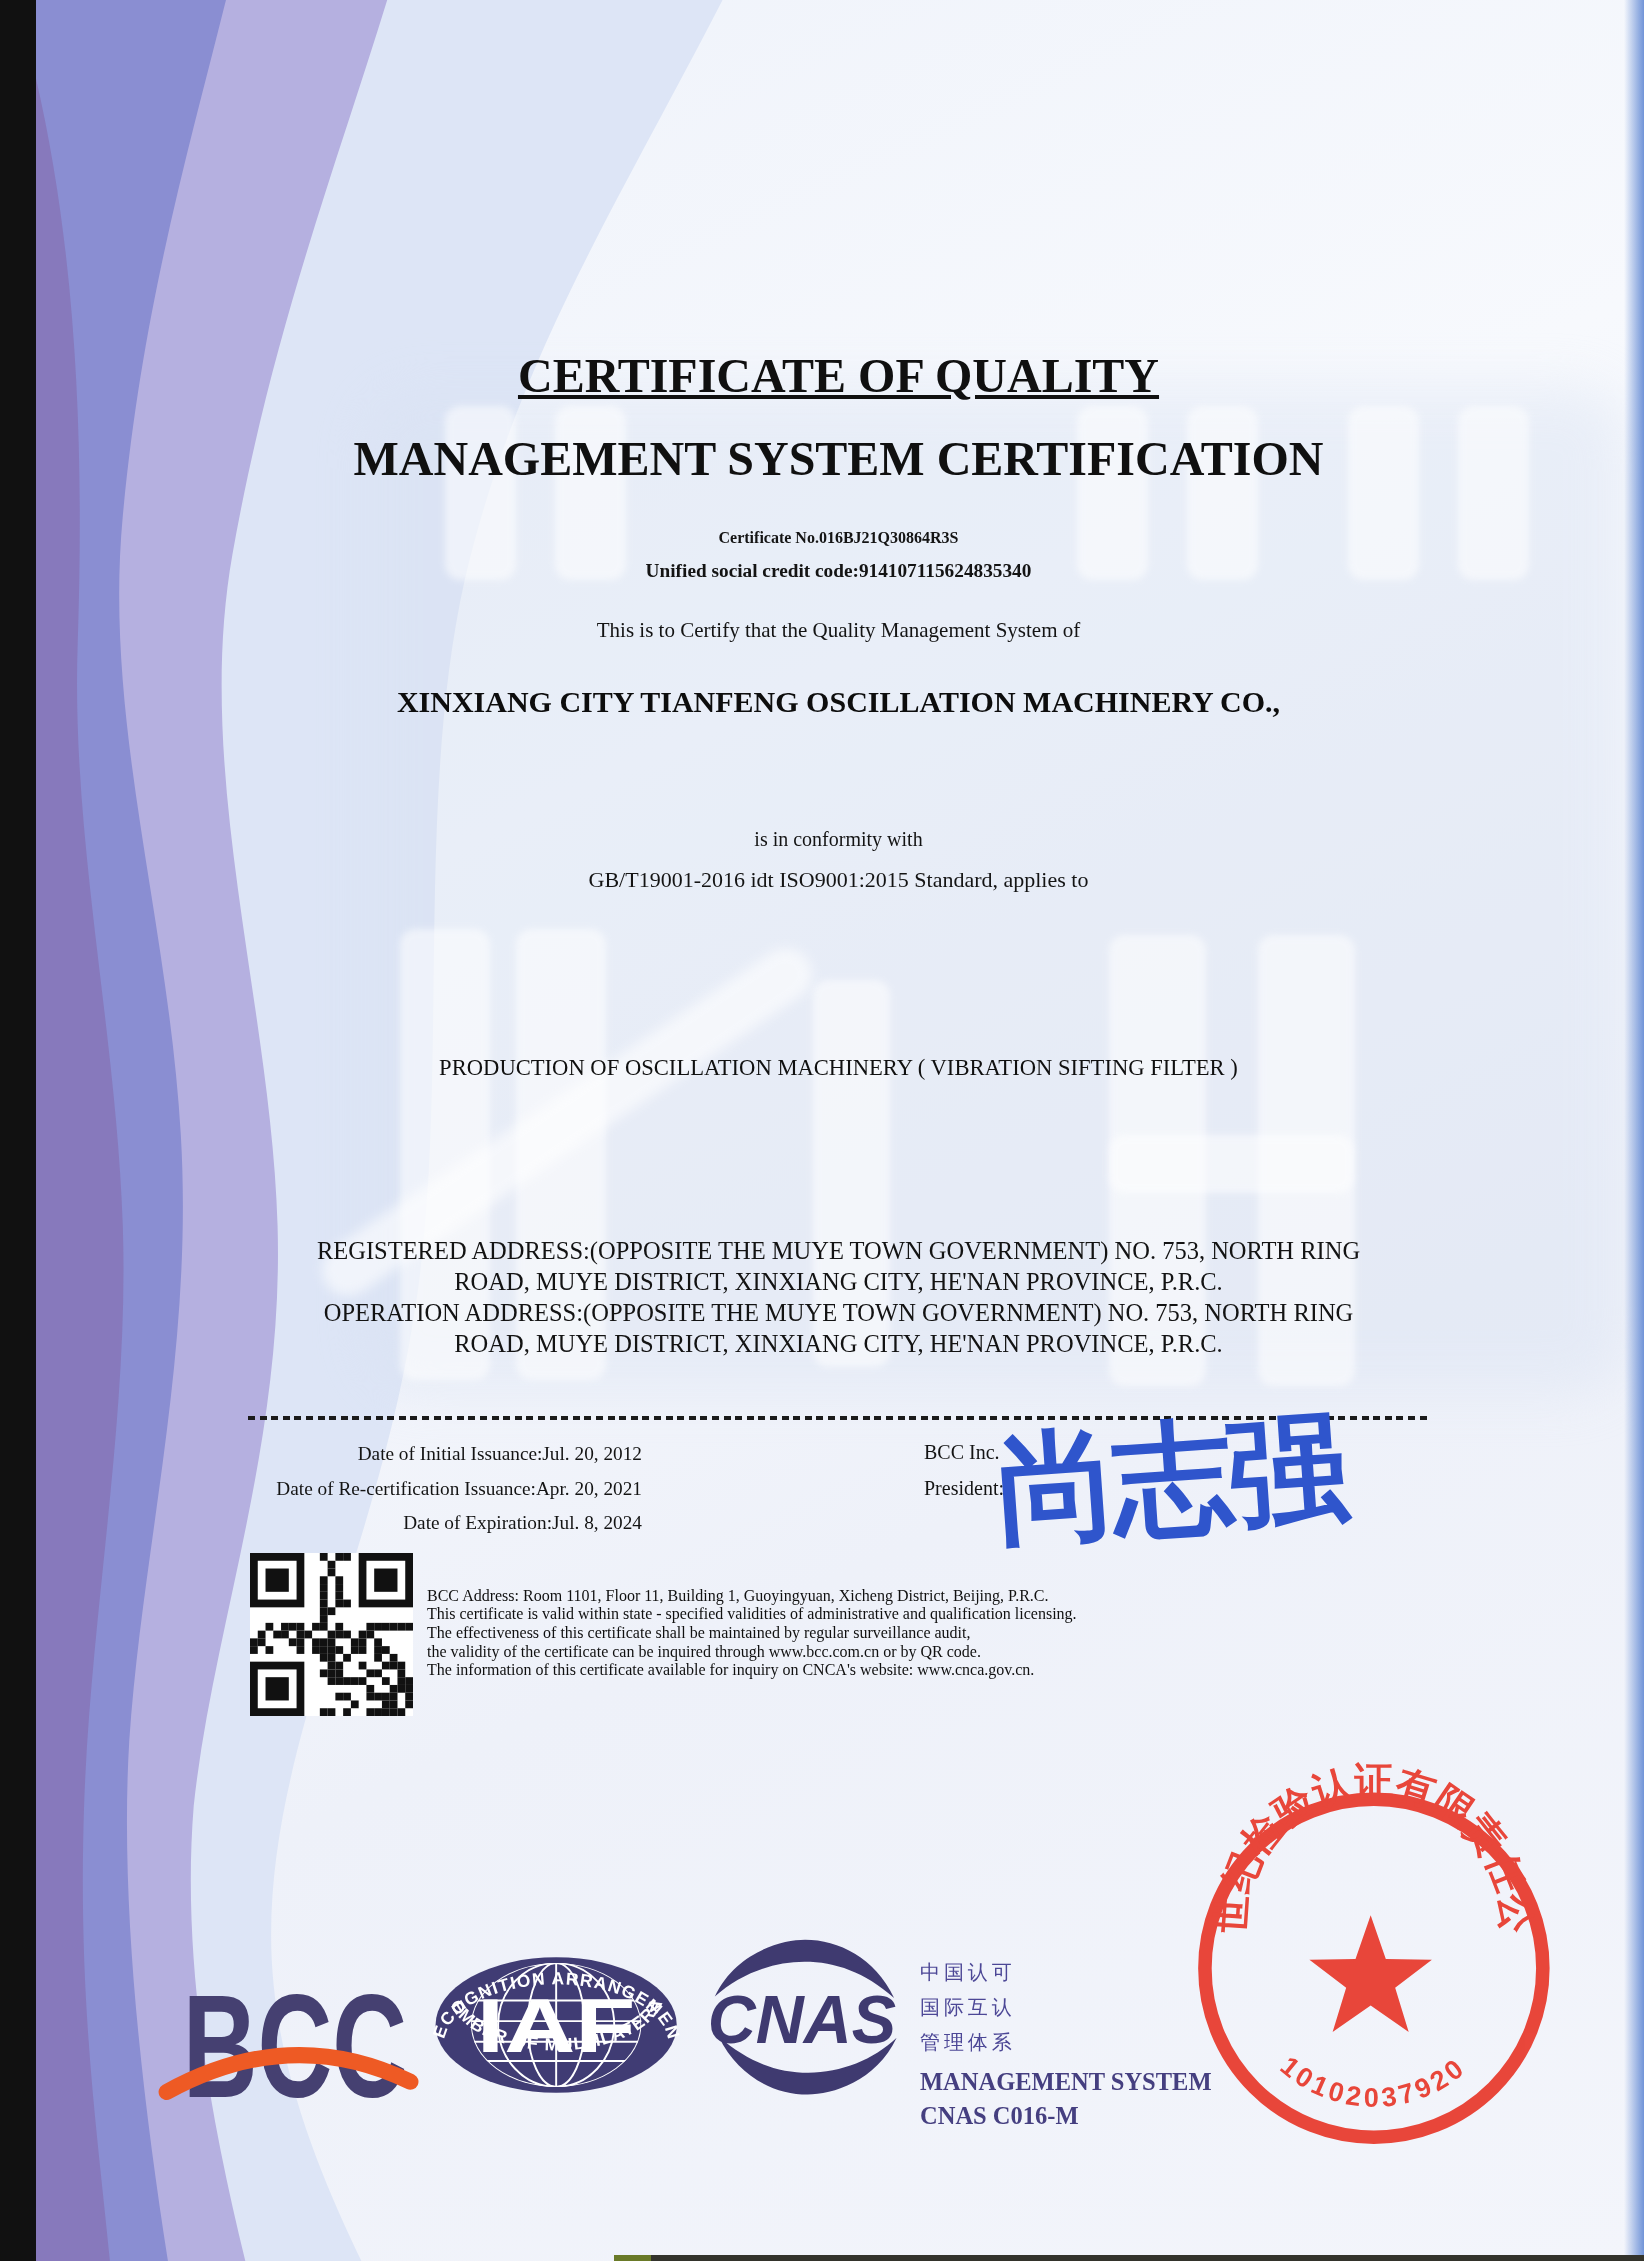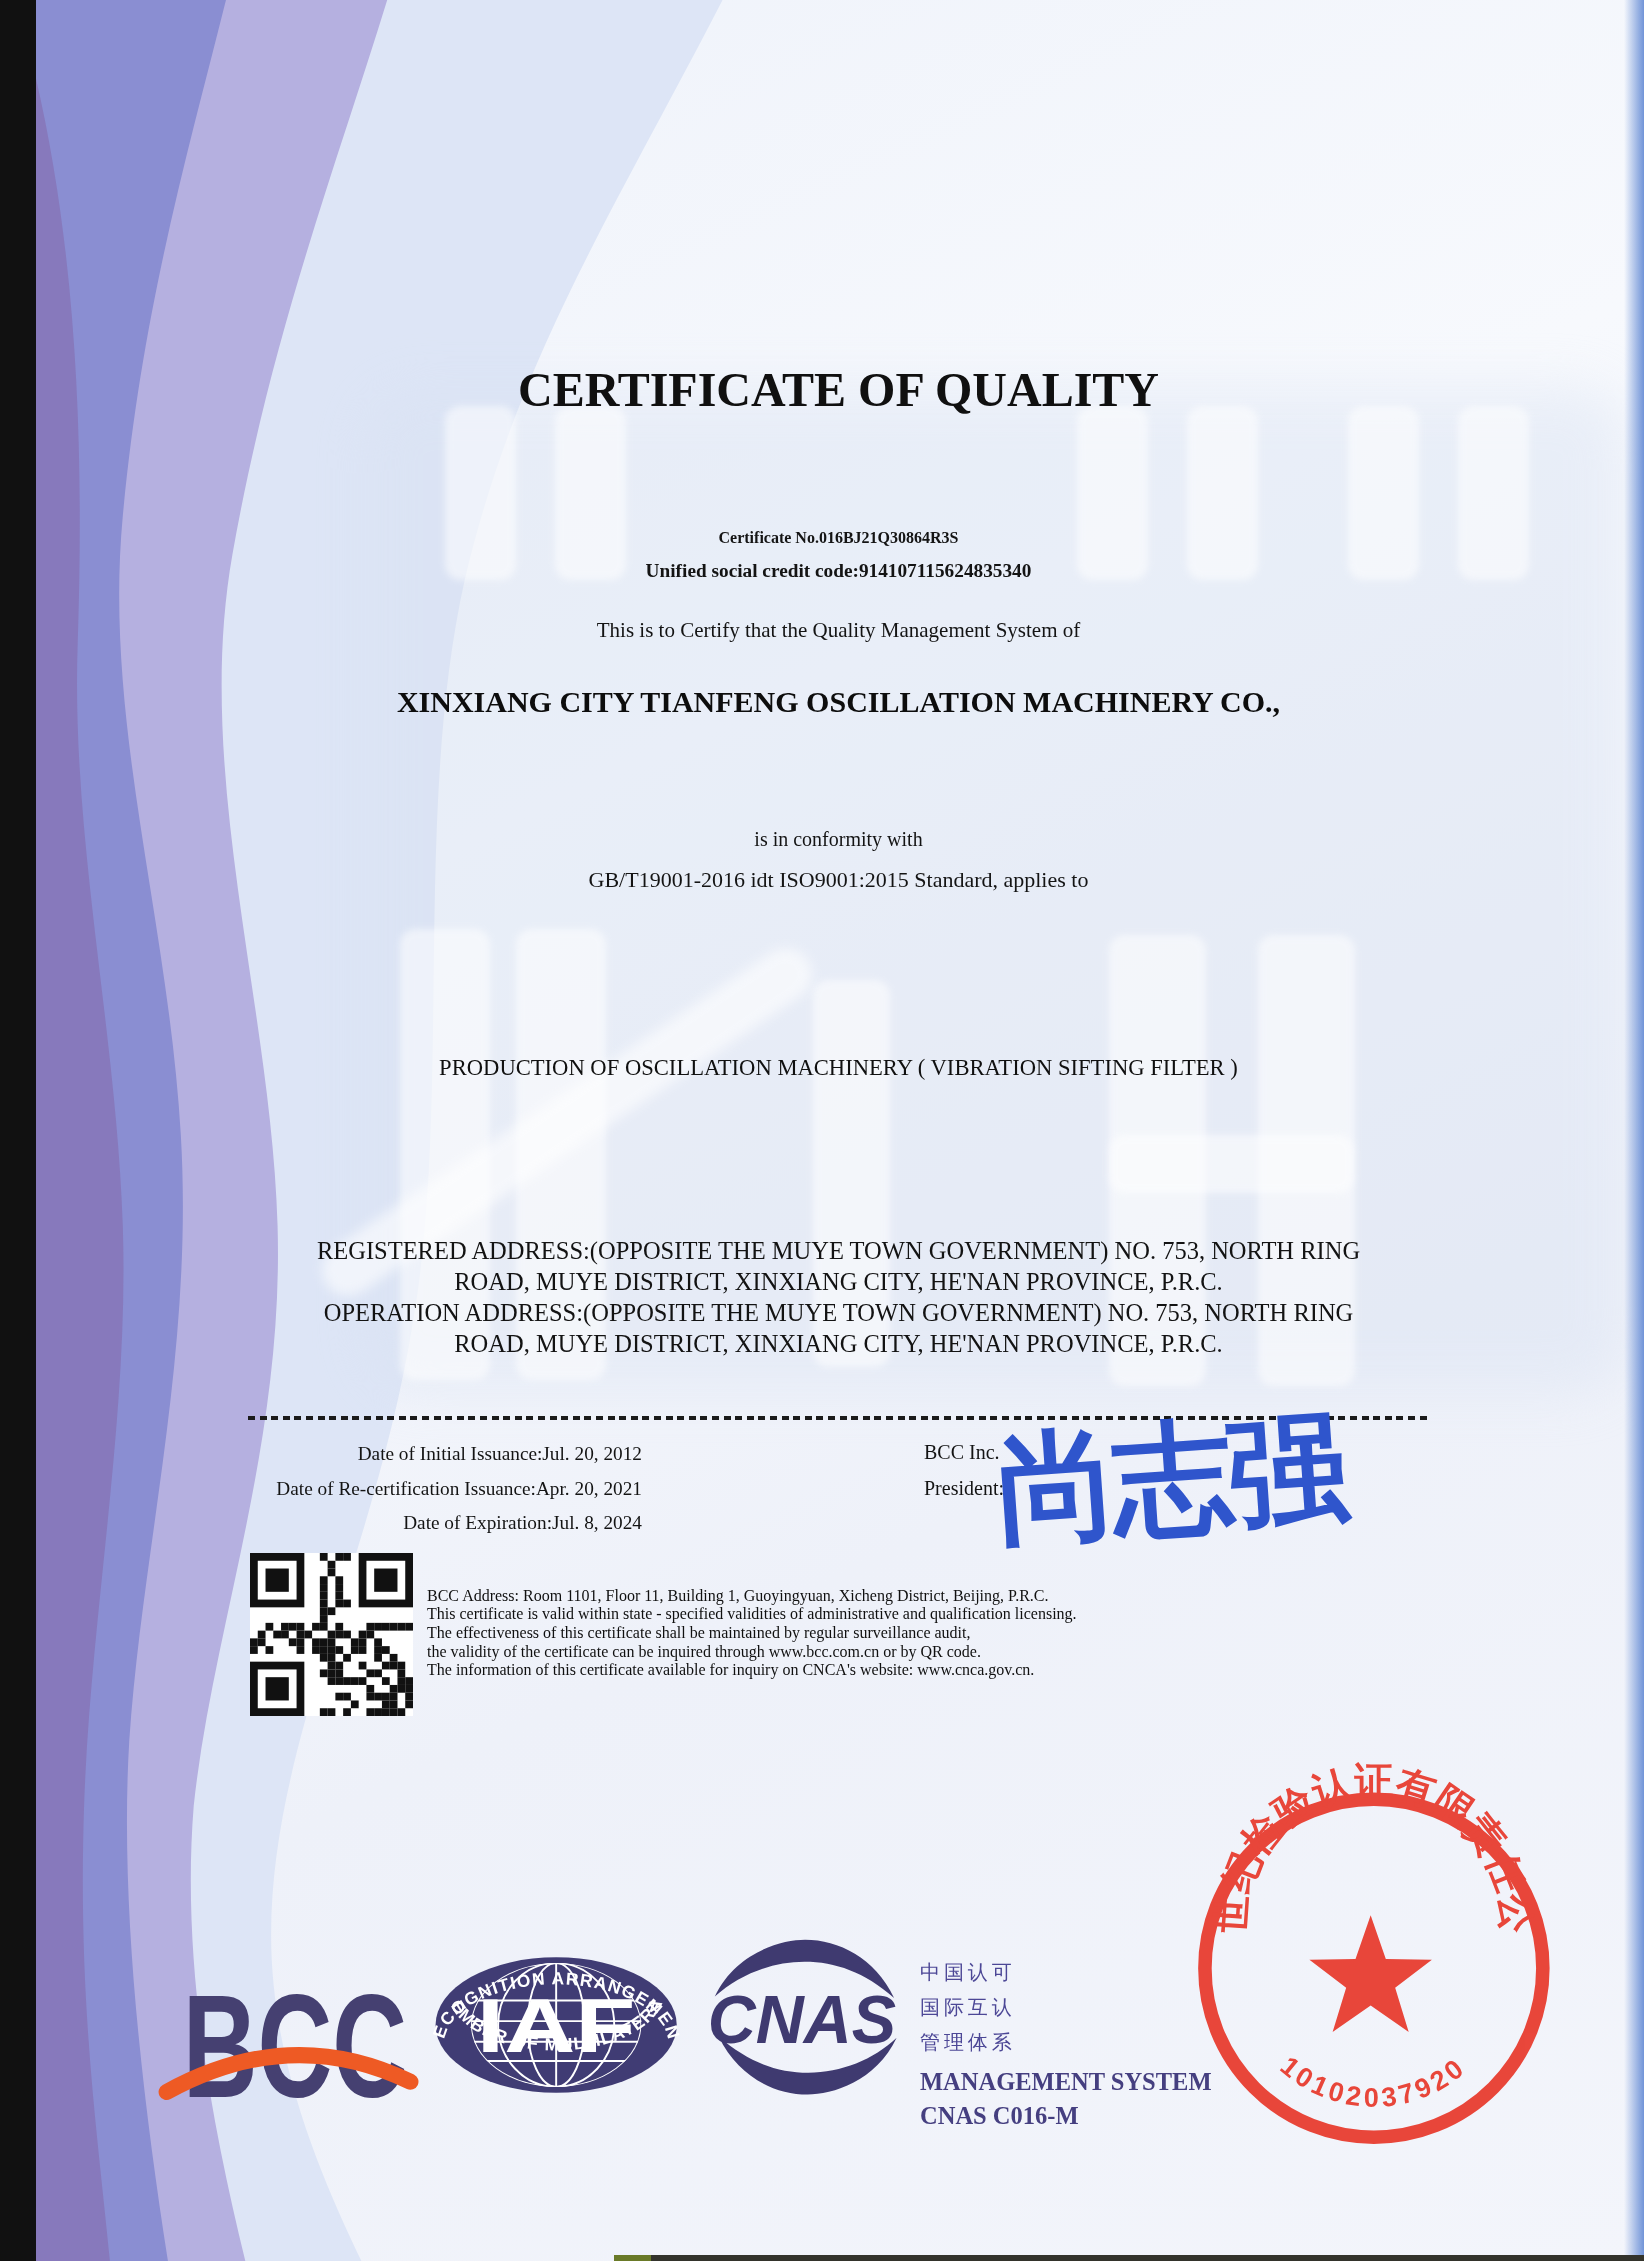--- a/index.html
+++ b/index.html
@@ -71,21 +71,22 @@
   <div class="abs wbar" style="left:1109px;top:935px;width:97px;height:451px;"></div>
   <div class="abs wbar" style="left:1258px;top:935px;width:97px;height:451px;"></div>
   <div class="abs wbar" style="left:1109px;top:1135px;width:245px;height:58px;"></div>
   <div class="abs wstreak" style="left:277px;top:1096px;width:580px;height:52px;"></div>
 
   <div id="edge-left" class="abs"></div>
   <div id="edge-right" class="abs"></div>
   <div id="edge-bottom" class="abs"></div>
   <div id="edge-bottom-green" class="abs"></div>
 
-  <div id="title-1" class="line" style="top:362px;">CERTIFICATE OF QUALITY</div>
+  <div id="title-1" class="line" style="top:348px;text-decoration:underline;">CERTIFICATE OF QUALITY</div>
+  <div id="title-2" class="line" style="top:431px;">MANAGEMENT SYSTEM CERTIFICATION</div>
 
   <div id="cert-no" class="line" style="top:529px;">Certificate No.016BJ21Q30864R3S</div>
   <div id="credit-code" class="line" style="top:560px;">Unified social credit code:914107115624835340</div>
 
   <div id="certify-line" class="line" style="top:618px;text-align:center;">This is to Certify that the Quality Management System of</div>
 
   <div id="company-1" class="line" style="top:685px;">XINXIANG CITY TIANFENG OSCILLATION MACHINERY CO.,</div>
 
   <div id="conformity-line" class="line" style="top:828px;">is in conformity with</div>
   <div id="standard-line" class="line" style="top:867px;">GB/T19001-2016 idt ISO9001:2015 Standard, applies to</div>

